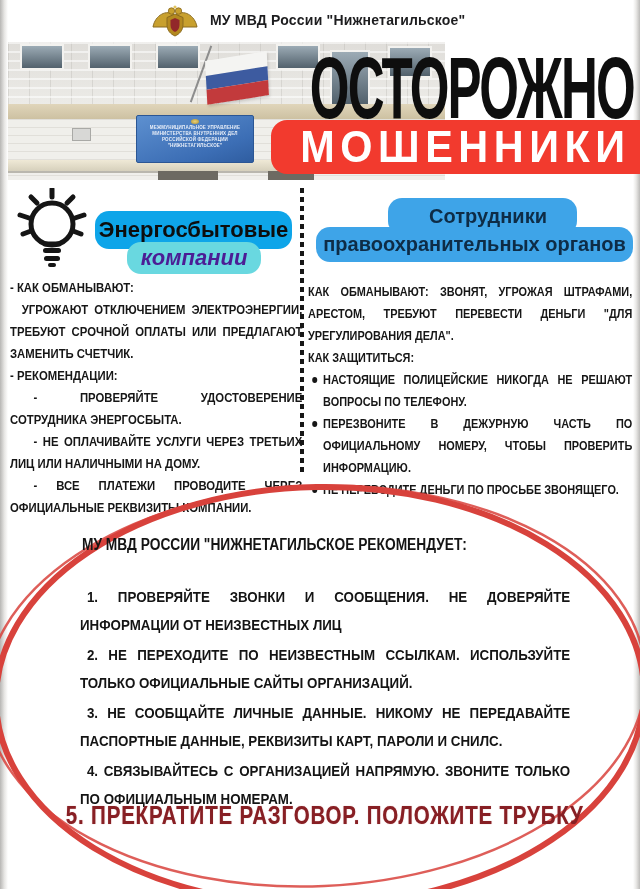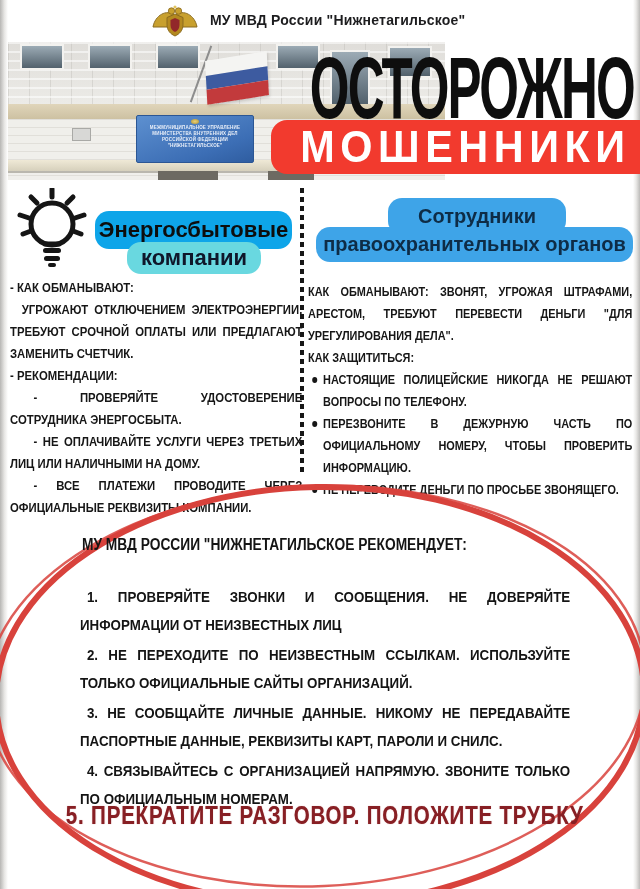--- a/index.html
+++ b/index.html
@@ -56,21 +56,21 @@
     transform:scaleX(0.58); transform-origin:100% 0; white-space:nowrap; }
   .title2 { left:248px; top:120px; width:388px; height:54px; border-radius:16px;
     display:flex; align-items:center; justify-content:center; }
   .title2 span { color:#ffffff; font-weight:bold; font-size:45px; letter-spacing:6px;
     transform:scaleX(0.92); white-space:nowrap; }
 
   
   .bubble { position:absolute; display:flex; align-items:center; justify-content:center;
     font-weight:bold; border-radius:14px; }
   .lb1 { left:95px;  top:211px; width:197px; height:38px; font-size:22px; color:#0d0d0d; }
-  .lb2 { left:127px; top:242px; width:134px; height:32px; font-size:22px; color:#0f172a; }
+  .lb2 { left:127px; top:242px; width:134px; height:32px; font-size:22px; color:#4c1d95;font-style:italic; }
   .rb1 { left:388px; top:198px; width:178px; height:37px; font-size:20px; }
   .rb2 { left:316px; top:227px; width:317px; height:35px; font-size:20px; }
 
   
   .coltext { position:absolute; transform-origin:0 0; font-weight:bold; color:#161616; text-align:justify; }
   .ltext { left:10px;  top:277px; width:348px; transform:scaleX(0.84); font-size:13.5px; line-height:22px; }
   .rtext { left:308px; top:281px; width:386px; transform:scaleX(0.84); font-size:13px;   line-height:22px; }
   .coltext p { margin:0; }
   .ind  { text-indent:14px; }
   .ind2 { text-indent:28px; }
@@ -175,21 +175,21 @@
   <p>- КАК ОБМАНЫВАЮТ:</p>
   <p class="ind">УГРОЖАЮТ ОТКЛЮЧЕНИЕМ ЭЛЕКТРОЭНЕРГИИ, ТРЕБУЮТ СРОЧНОЙ ОПЛАТЫ ИЛИ ПРЕДЛАГАЮТ ЗАМЕНИТЬ СЧЕТЧИК.</p>
   <p>- РЕКОМЕНДАЦИИ:</p>
   <p class="ind2">- ПРОВЕРЯЙТЕ УДОСТОВЕРЕНИЕ СОТРУДНИКА ЭНЕРГОСБЫТА.</p>
   <p class="ind2">- НЕ ОПЛАЧИВАЙТЕ УСЛУГИ ЧЕРЕЗ ТРЕТЬИХ ЛИЦ ИЛИ НАЛИЧНЫМИ НА ДОМУ.</p>
   <p class="ind2">- ВСЕ ПЛАТЕЖИ ПРОВОДИТЕ ЧЕРЕЗ ОФИЦИАЛЬНЫЕ РЕКВИЗИТЫ КОМПАНИИ.</p>
 </div>
 
 <div class="abs divider"></div>
 
-<div class="bubble rb1" style="background:#3ea4e8;color:#0e2c46;">Сотрудники</div>
+<div class="bubble rb1" style="background:#3ea4e8;color:#0e2c46;padding-left:11px;">Сотрудники</div>
 <div class="bubble rb2" style="background:#3ea4e8;color:#0e2c46;">правоохранительных органов</div>
 
 <div class="coltext rtext">
   <p>КАК ОБМАНЫВАЮТ: ЗВОНЯТ, УГРОЖАЯ ШТРАФАМИ, АРЕСТОМ, ТРЕБУЮТ ПЕРЕВЕСТИ ДЕНЬГИ "ДЛЯ УРЕГУЛИРОВАНИЯ ДЕЛА".</p>
   <p>КАК ЗАЩИТИТЬСЯ:</p>
   <ul class="blist">
     <li>НАСТОЯЩИЕ ПОЛИЦЕЙСКИЕ НИКОГДА НЕ РЕШАЮТ ВОПРОСЫ ПО ТЕЛЕФОНУ.</li>
     <li>ПЕРЕЗВОНИТЕ В ДЕЖУРНУЮ ЧАСТЬ ПО ОФИЦИАЛЬНОМУ НОМЕРУ, ЧТОБЫ ПРОВЕРИТЬ ИНФОРМАЦИЮ.</li>
     <li>НЕ ПЕРЕВОДИТЕ ДЕНЬГИ ПО ПРОСЬБЕ ЗВОНЯЩЕГО.</li>
   </ul>

